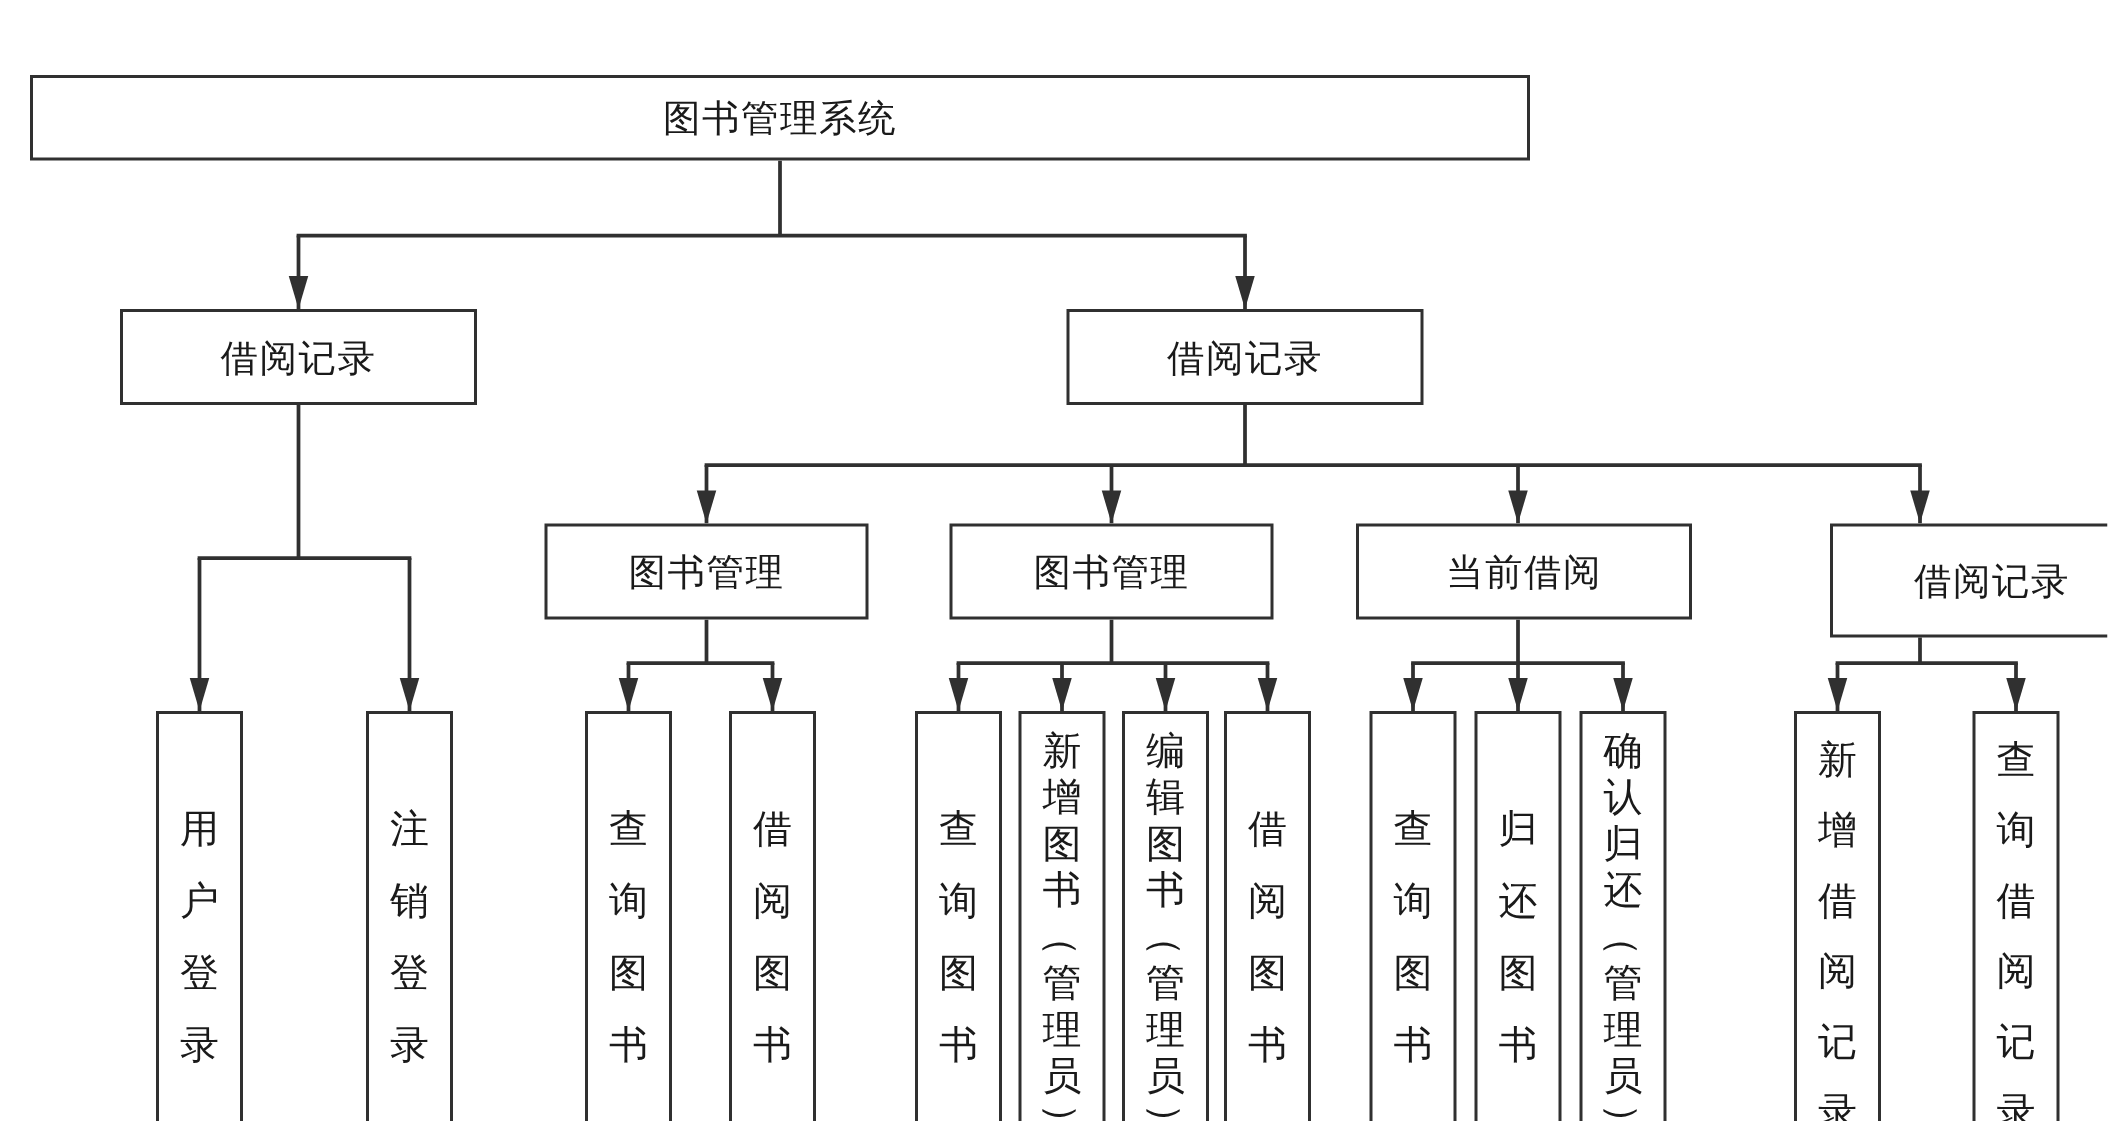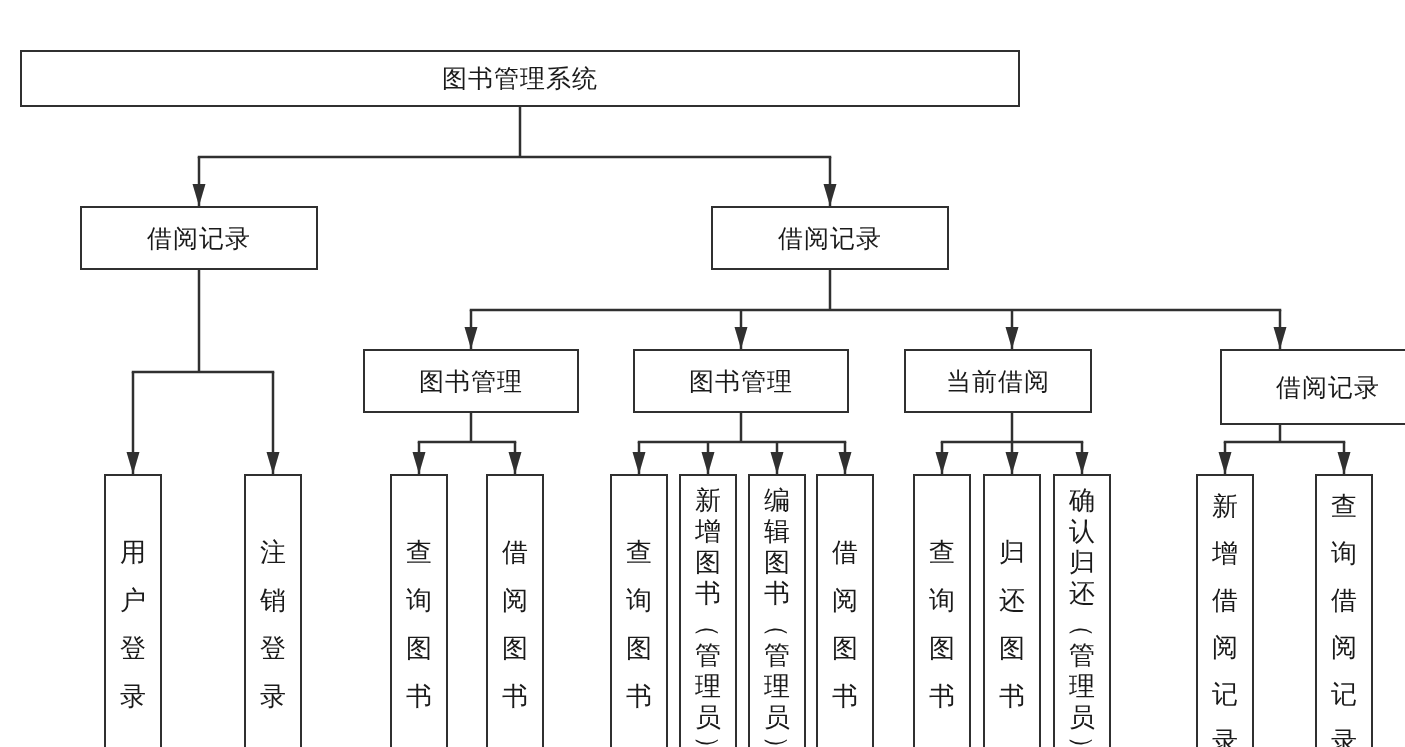--- a/index.html
+++ b/index.html
@@ -129,21 +129,21 @@
       </div>
       <div class="node h" style="left: 711px; top: 169px; width: 238px; height: 64px;">
         <span class="label">借阅记录</span>
       </div>
       <div class="node h" style="left: 363px; top: 312px; width: 216px; height: 64px;">
         <span class="label">图书管理</span>
       </div>
       <div class="node h" style="left: 633px; top: 312px; width: 216px; height: 64px;">
         <span class="label">图书管理</span>
       </div>
-      <div class="node h" style="left: 904px; top: 312px; width: 188px; height: 64px;">
+      <div class="node h" style="left: 904px; top: 312px; width: 224px; height: 64px;">
         <span class="label">当前借阅</span>
       </div>
       <div class="node h" style="left: 1220px; top: 312px; width: 216px; height: 76px; text-align: right;">
         <span class="label">借阅记录</span>
       </div>
       <div class="node v" style="left: 104px; top: 437px; width: 58px; height: 300px;">
         <span class="label">
           <span class="vchar" style="height: 48px; line-height: 48px;">用</span>
           <span class="vchar" style="height: 48px; line-height: 48px;">户</span>
           <span class="vchar" style="height: 48px; line-height: 48px;">登</span>

